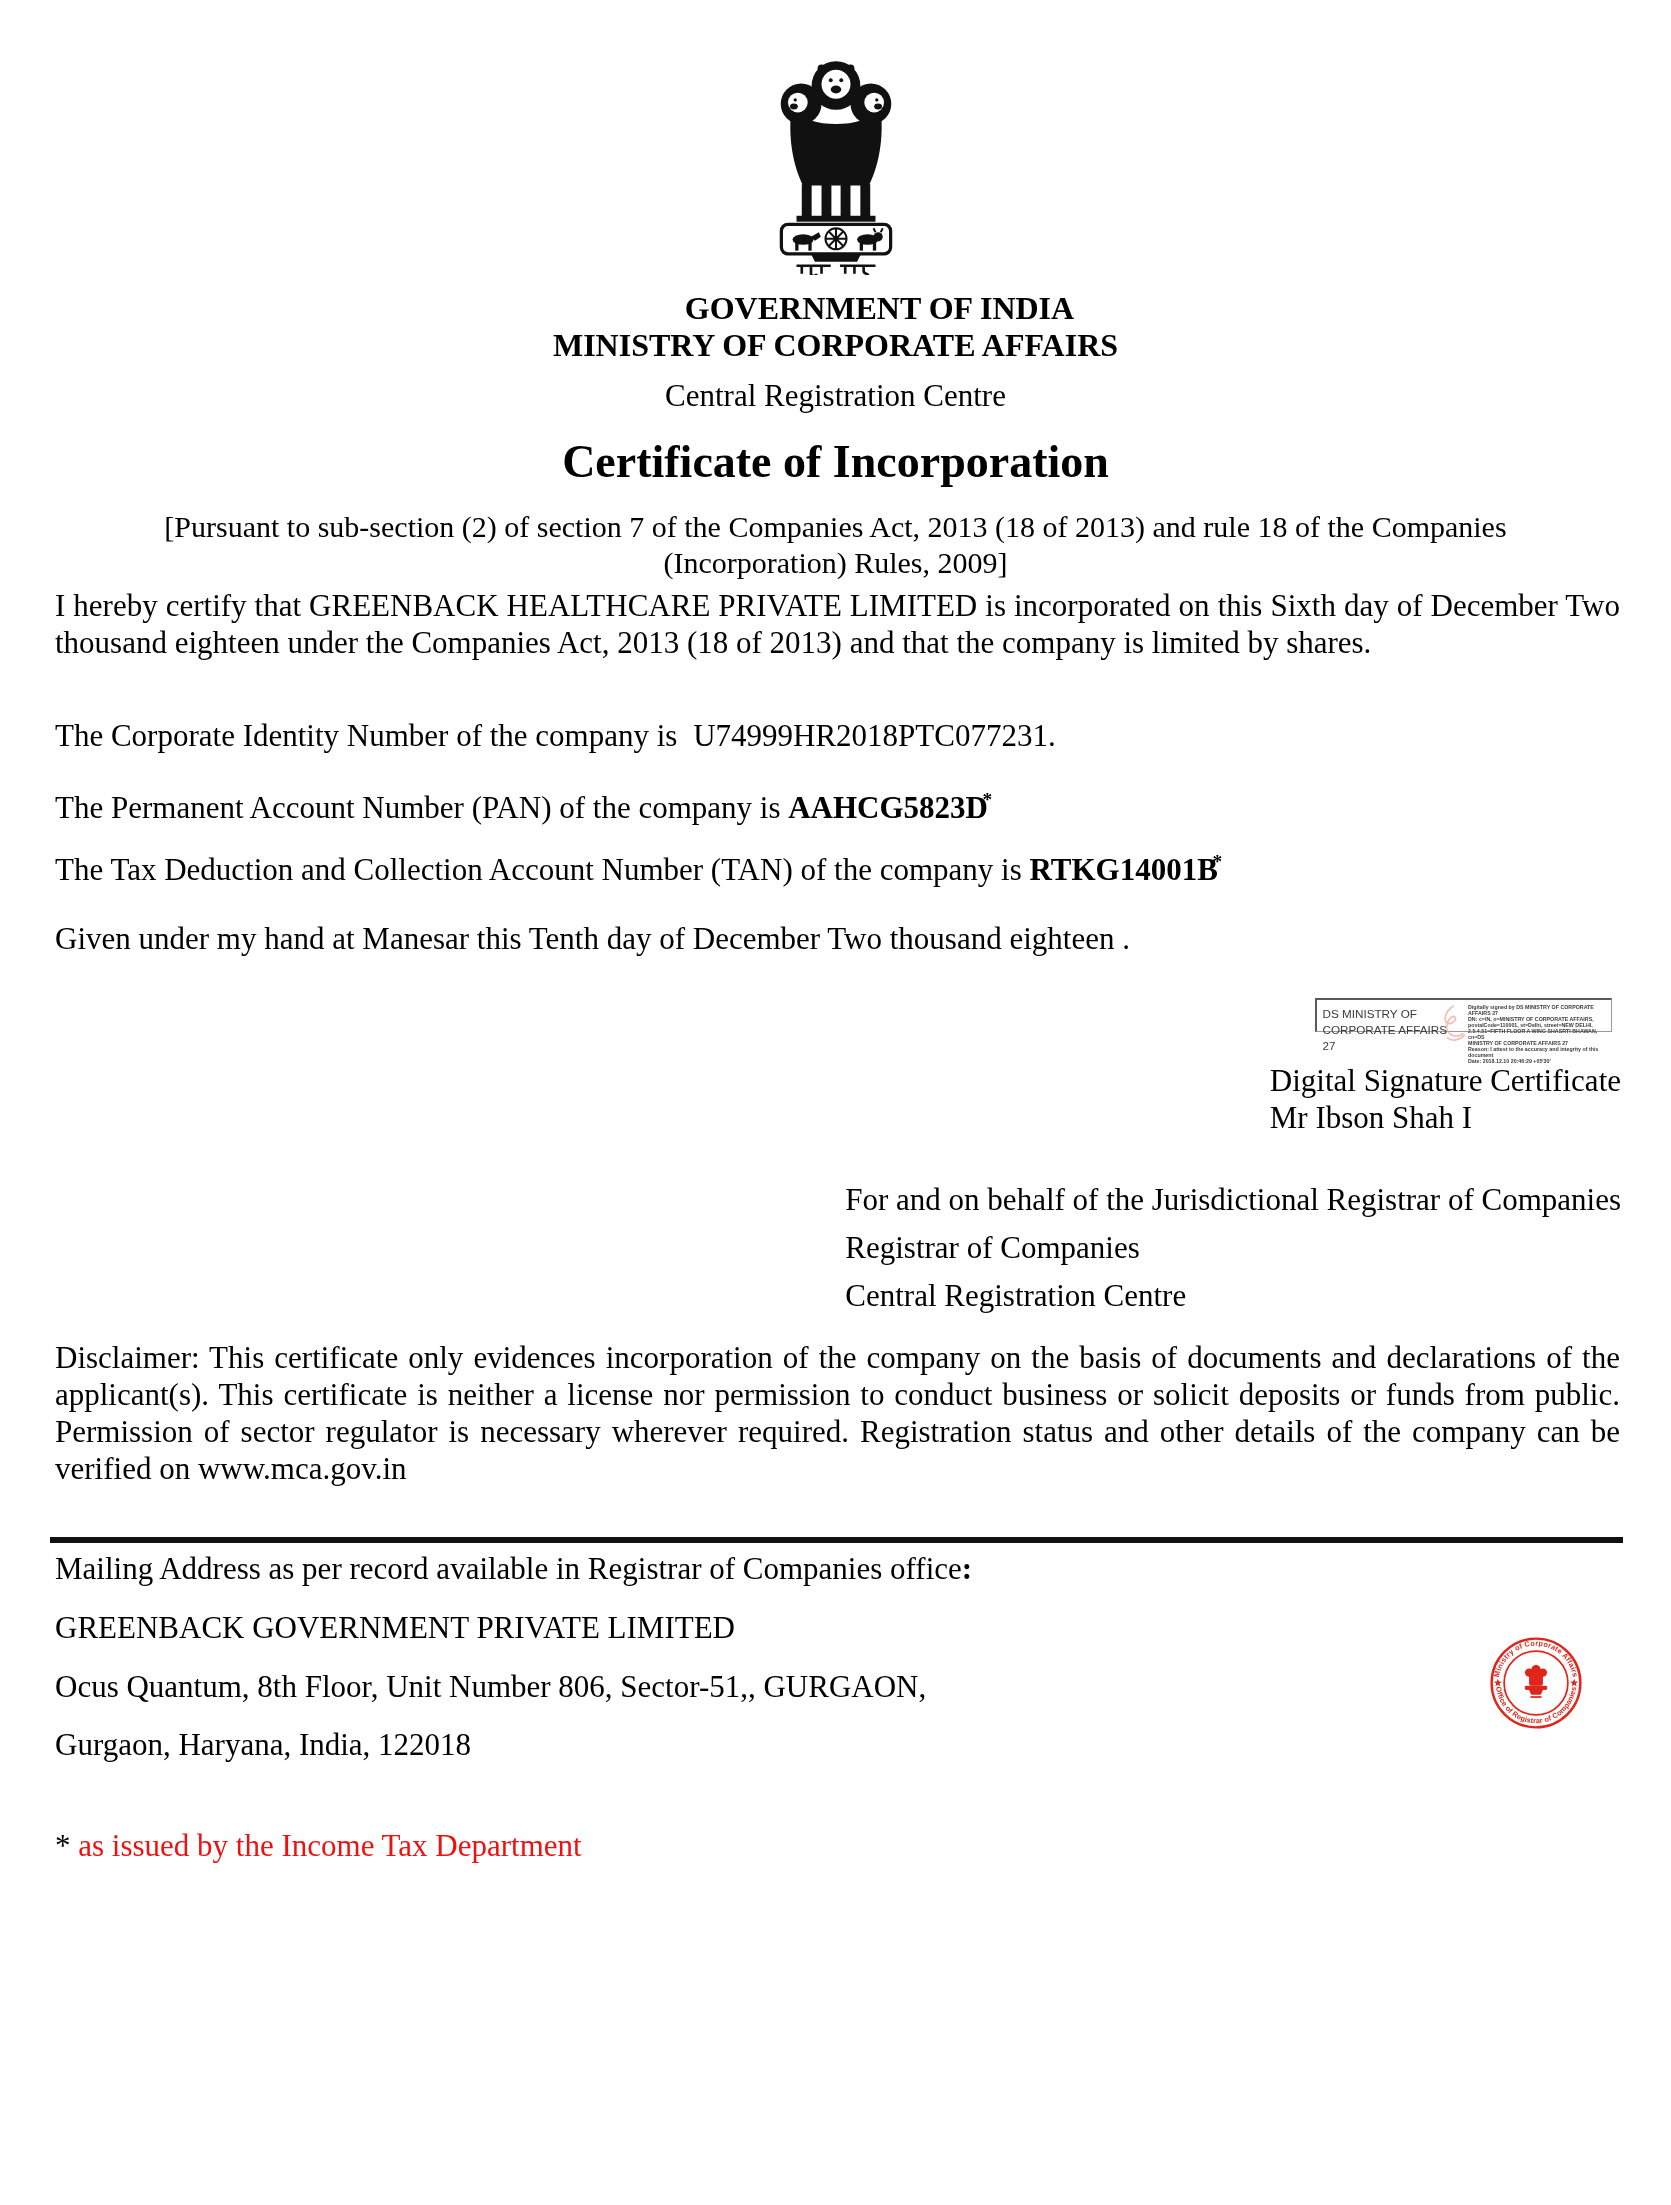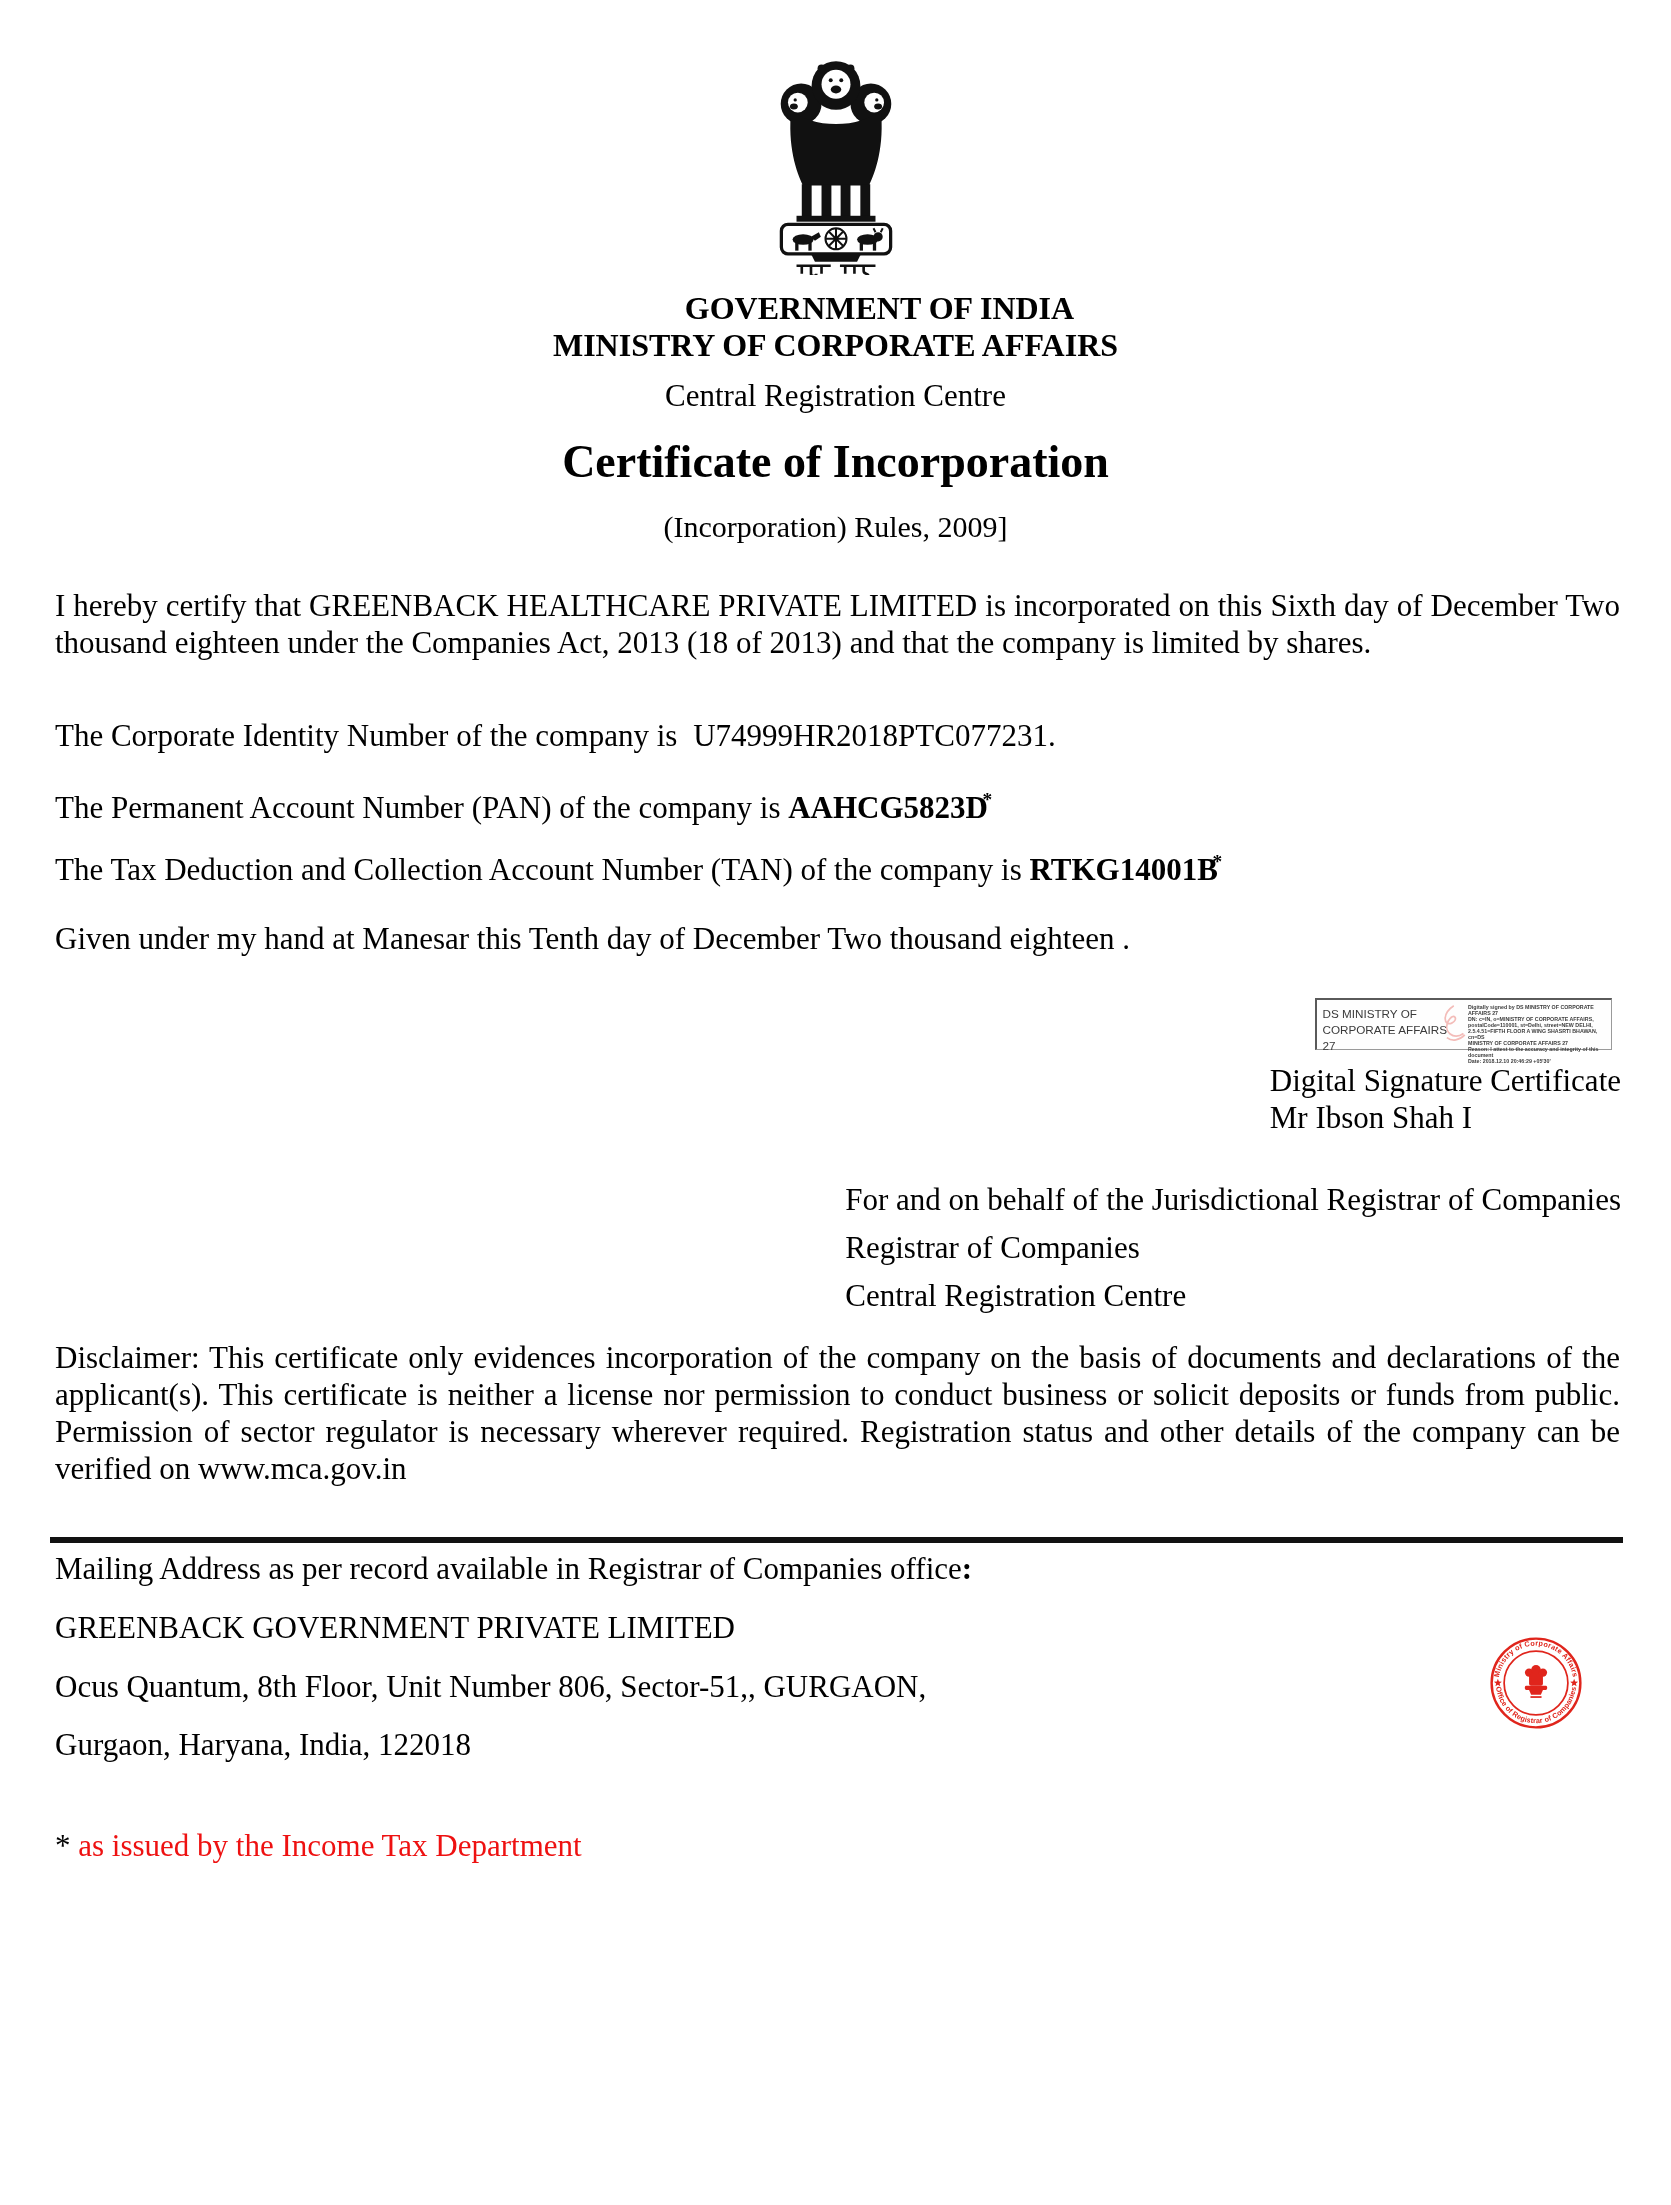--- a/index.html
+++ b/index.html
@@ -17,21 +17,21 @@
   .pursuant{top:509px;left:0;width:100%;text-align:center;font-size:30px;line-height:36px;}
   .para{left:55px;width:1565px;text-align:justify;}
   .certify{top:587px;}
   .cin-line{top:717px;left:55px;}
   .pan-line{top:789px;left:55px;}
   .tan-line{top:851px;left:55px;}
   .given-line{top:920px;left:55px;}
   .gap-left{margin-left:8px;}
   .sup{font-size:19.4px;position:relative;top:-12.4px;margin-left:-5.5px;font-weight:bold;}
   
-  .sigbox{top:998px;left:1315px;width:297px;height:52px;box-sizing:border-box;
+  .sigbox{top:998px;left:1315px;width:297px;height:34px;box-sizing:border-box;
           background:#fefefe;border:1.4px solid #9a9a9a;border-top:2.8px solid #5a5a5a;border-left:2.8px solid #5a5a5a;
           font-family:"Liberation Sans","DejaVu Sans",sans-serif;}
   .sig-name{position:absolute;left:5.5px;top:6.2px;width:138px;font-size:11.7px;line-height:16px;color:#3a3a3a;}
   .sig-flourish{position:absolute;left:116px;top:2.8px;opacity:.75;}
   .sig-details{position:absolute;left:151px;top:3.5px;width:142px;font-size:5.3px;line-height:6px;
                font-weight:bold;color:#3c3c3c;}
   .right-align{right:50px;text-align:left;}
   .dsc-block{top:1062px;font-size:31px;line-height:37px;}
   .behalf-block{top:1176px;font-size:31px;line-height:48px;}
   .disclaimer{top:1339px;font-size:31px;line-height:37px;}
@@ -108,20 +108,21 @@
     </svg>
     
   </div>
 
   <div class="abs centered h-gov">GOVERNMENT OF INDIA</div>
   <div class="abs centered h-min">MINISTRY OF CORPORATE AFFAIRS</div>
   <div class="abs centered h-crc">Central Registration Centre</div>
   <div class="abs centered h-title">Certificate of Incorporation</div>
 
   <div class="abs pursuant">
+    <div>[Pursuant to sub-section (2) of section 7 of the Companies Act, 2013 (18 of 2013) and rule 18 of the Companies</div>
     <div>(Incorporation) Rules, 2009]</div>
   </div>
 
   <div class="abs para body-text certify">I hereby certify that GREENBACK HEALTHCARE PRIVATE LIMITED is incorporated on this Sixth day of December Two thousand eighteen under the Companies Act, 2013 (18 of 2013) and that the company is limited by shares.</div>
 
   <div class="abs body-text cin-line">
     <span>The Corporate Identity Number of the company is</span>
     <span class="gap-left">U74999HR2018PTC077231.</span>
   </div>
 

